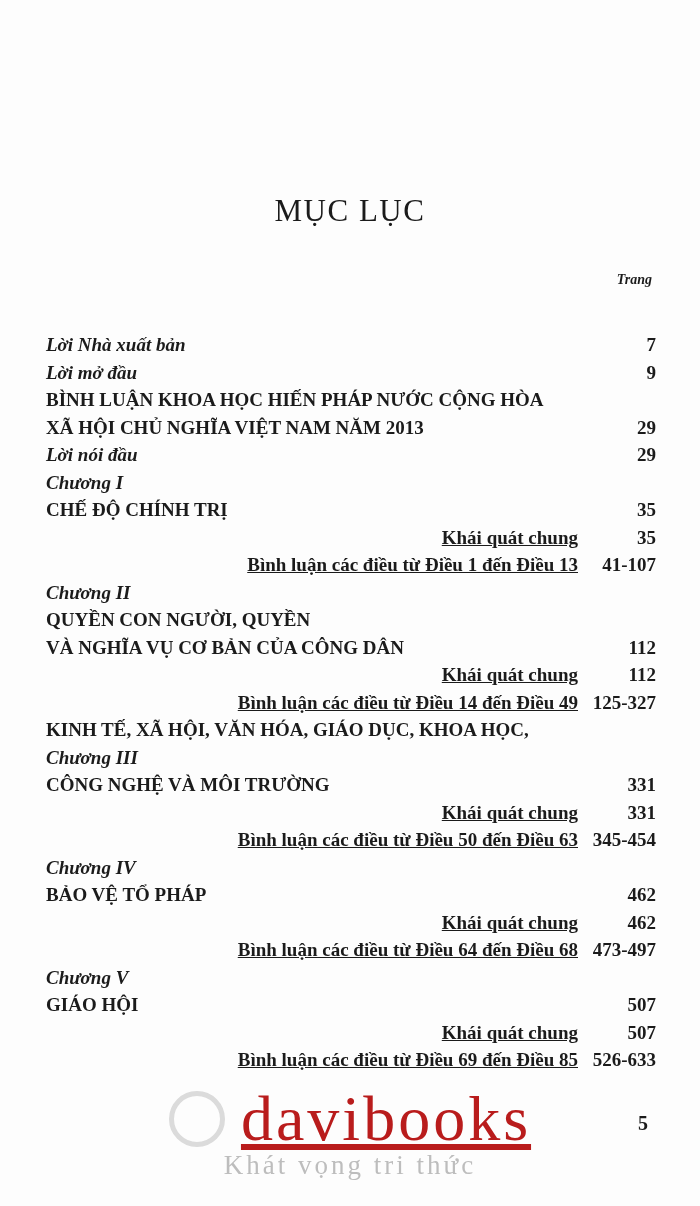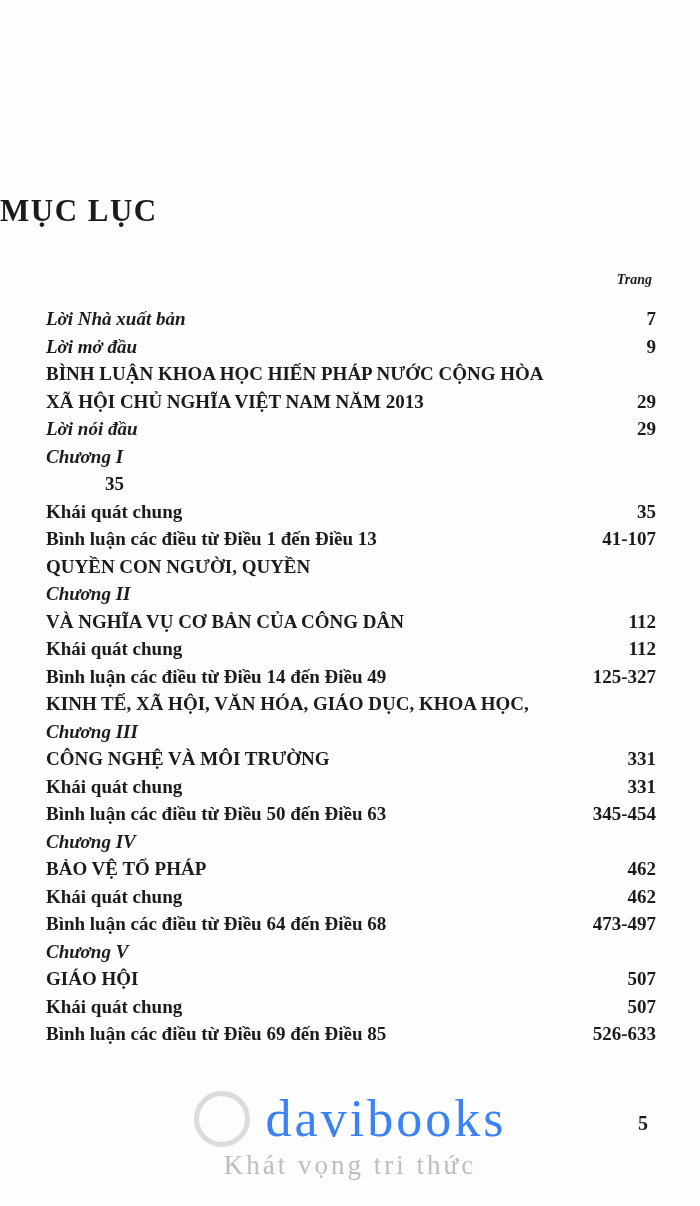--- a/index.html
+++ b/index.html
@@ -12,49 +12,49 @@
   }
   .page{
     position:relative;
     width:700px;height:1206px;
     background:#fdfdfd;
     overflow:hidden;
   }
   .title{
     position:absolute;top:193px;left:0;width:100%;
     margin:0;
-    text-align:left;
+    text-align:center;
     font-size:31px;
-    font-weight:bold;
+    font-weight:normal;
     letter-spacing:1.5px;
   }
   .col-header{
     position:absolute;top:272px;right:48px;
     font-size:14px;
     font-weight:bold;
     font-style:italic;
   }
   .toc{
-    position:absolute;top:305px;left:46px;right:44px;
+    position:absolute;top:331px;left:46px;right:44px;
   }
   .row{
     display:flex;
     align-items:baseline;
     line-height:27.5px;
     font-size:19px;
   }
   .row-text{flex:1;}
   .row-page{
     width:78px;
     text-align:right;
     white-space:nowrap;
     font-weight:bold;
   }
   .row.italic-left .row-text{font-style:italic;font-weight:bold;text-align:left;}
-  .row.bold-left .row-text{font-weight:bold;text-align:left;}
+  .row.bold-left .row-text{font-weight:bold;text-align:right;text-decoration:underline;}
   .row.bold-center .row-text{font-weight:bold;text-align:left;}
   .row.italic-center .row-text{font-style:italic;font-weight:bold;text-align:left;}
   .watermark{
     position:absolute;top:1088px;left:0;width:100%;
     text-align:center;
     color:#c3c3c3;
     user-select:none;
   }
   .wm-row{
     display:flex;
@@ -63,24 +63,25 @@
     gap:16px;
   }
   .wm-logo{
     display:inline-block;
     width:46px;height:46px;
     border:5px solid #cccccc;
     border-radius:50%;
     opacity:.7;
   }
   .wm-main{
-    font-size:52px;
+    font-size:64px;
     line-height:62px;
     letter-spacing:3px;
-    color:#3b82f6;
+    color:#b91c1c;
+    text-decoration:underline;
   }
   .wm-sub{
     font-size:27px;
     letter-spacing:3px;
     color:#bdbdbd;
   }
   .pageno{
     position:absolute;top:1112px;right:52px;
     font-size:20px;
     font-weight:bold;
@@ -115,36 +116,37 @@
       </div>
       <div class="row italic-left">
         <span class="row-text">Lời nói đầu</span>
         <span class="row-page">29</span>
       </div>
       <div class="row italic-center">
         <span class="row-text">Chương I</span>
         <span class="row-page"></span>
       </div>
       <div class="row bold-center">
+        <span class="row-text">CHẾ ĐỘ CHÍNH TRỊ</span>
         <span class="row-page">35</span>
       </div>
       <div class="row bold-left">
         <span class="row-text">Khái quát chung</span>
         <span class="row-page">35</span>
       </div>
       <div class="row bold-left">
         <span class="row-text">Bình luận các điều từ Điều 1 đến Điều 13</span>
         <span class="row-page">41-107</span>
       </div>
+      <div class="row italic-center">
+        <span class="row-text">Chương II</span>
+        <span class="row-page"></span>
+      </div>
       <div class="row bold-center">
         <span class="row-text">QUYỀN CON NGƯỜI, QUYỀN</span>
-        <span class="row-page"></span>
-      </div>
-      <div class="row italic-center">
-        <span class="row-text">Chương II</span>
         <span class="row-page"></span>
       </div>
       <div class="row bold-center">
         <span class="row-text">VÀ NGHĨA VỤ CƠ BẢN CỦA CÔNG DÂN</span>
         <span class="row-page">112</span>
       </div>
       <div class="row bold-left">
         <span class="row-text">Khái quát chung</span>
         <span class="row-page">112</span>
       </div>

